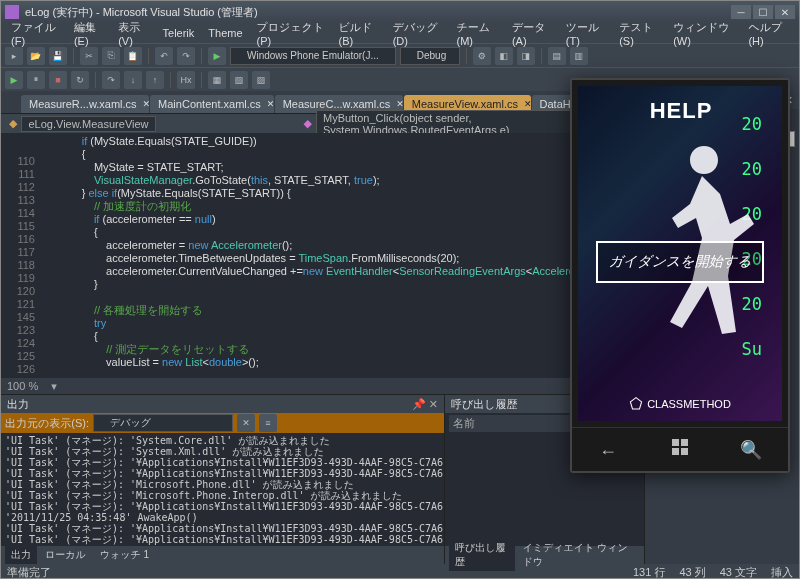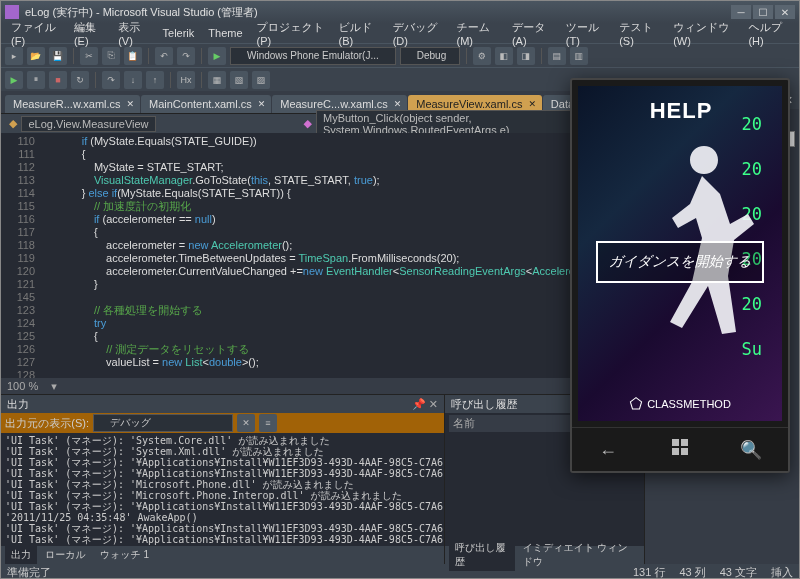--- a/index.html
+++ b/index.html
@@ -10,28 +10,28 @@
 .title-bar .winbtns span { width: 20px; height: 14px; background: #5a6570; display: flex; align-items: center; justify-content: center; color: #ddd; font-size: 10px; cursor: pointer; }
 .menu-bar { height: 20px; background: #3b434d; display: flex; align-items: center; padding: 0 4px; gap: 2px; color: #ddd; }
 .menu-bar span { padding: 2px 6px; cursor: pointer; }
 .toolbar { height: 24px; background: #3b434d; border-top: 1px solid #4a5560; display: flex; align-items: center; padding: 0 4px; gap: 4px; }
 .tbtn { width: 18px; height: 18px; background: #4a5560; border-radius: 2px; cursor: pointer; display:flex;align-items:center;justify-content:center;color:#bbb;font-size:9px; }
 .tsel { height: 18px; background: #2a3038; color: #ccc; border: 1px solid #555; padding: 0 16px; display: flex; align-items: center; font-size: 10px; }
 .tsep { width: 1px; height: 16px; background: #555; margin: 0 2px; }
 .main-row { display: flex; height: calc(579px - 22px - 20px - 24px - 24px - 16px); }
 .left-col { flex: 1; display: flex; flex-direction: column; min-width: 0; }
 .right-col { width: 155px; background: #363c46; border-left: 1px solid #222; display: flex; flex-direction: column; }
-.filetabs { height: 22px; background: #363c46; display: flex; align-items: flex-end; padding: 0 4px; gap: 1px; overflow: hidden; }
+.filetabs { height: 22px; background: #363c46; display: flex; align-items: flex-end; padding: 0 20px; gap: 1px; overflow: hidden; }
 .filetab { background: #4a5560; color: #ddd; padding: 3px 8px; font-size: 10px; display: flex; align-items: center; gap: 6px; cursor: pointer; border-radius: 3px 3px 0 0; max-width: 140px; overflow: hidden; white-space: nowrap; }
 .filetab.active { background: #d0a050; color: #222; }
 .filetab .close { font-size: 9px; cursor: pointer; }
 .breadcrumb { height: 20px; background: #3b434d; color: #bbb; display: flex; align-items: center; padding: 0 8px; font-size: 10px; gap: 4px; border-top: 1px solid #222; }
 .breadcrumb .sel { background: #2a3038; padding: 1px 6px; border: 1px solid #555; }
 .editor { flex: 1; display: flex; background: #262a33; overflow: hidden; }
-.gutter { width: 40px; background: #262a33; color: #787878; text-align: right; padding: 2px 6px 2px 0; font-family: Consolas, monospace; font-size: 11px; line-height: 13px; }
+.gutter { width: 40px; background: #262a33; color: #787878; text-align: right; padding: 2px 6px 2px 0; font-family: Consolas, monospace; font-size: 11px; line-height: 13px; margin-top: 20px; }
 .code { flex: 1; color: #ddd; font-family: Consolas, monospace; font-size: 11px; line-height: 13px; padding: 2px 0 2px 4px; white-space: pre; overflow: hidden; }
 .code .kw { color: #4a9cd6; }
 .code .type { color: #4ec9b0; }
 .code .com { color: #57a64a; }
 .editor-footer { height: 16px; background: #363c46; color: #aaa; font-size: 10px; padding: 4px 6px; display: flex; align-items: center; gap: 9px; }
 .bottom-panels { display: flex; height: 170px; border-top: 1px solid #222; }
 .output-panel { flex: 1; background: #262a33; display: flex; flex-direction: column; min-width: 0; }
 .callstack-panel { width: 200px; background: #262a33; border-left: 1px solid #222; display: flex; flex-direction: column; }
 .panel-header { height: 18px; background: #3b434d; color: #ddd; display: flex; align-items: center; padding: 0 6px; font-size: 10px; justify-content: space-between; }
 .panel-header .pin { cursor: pointer; color: #aaa; }

